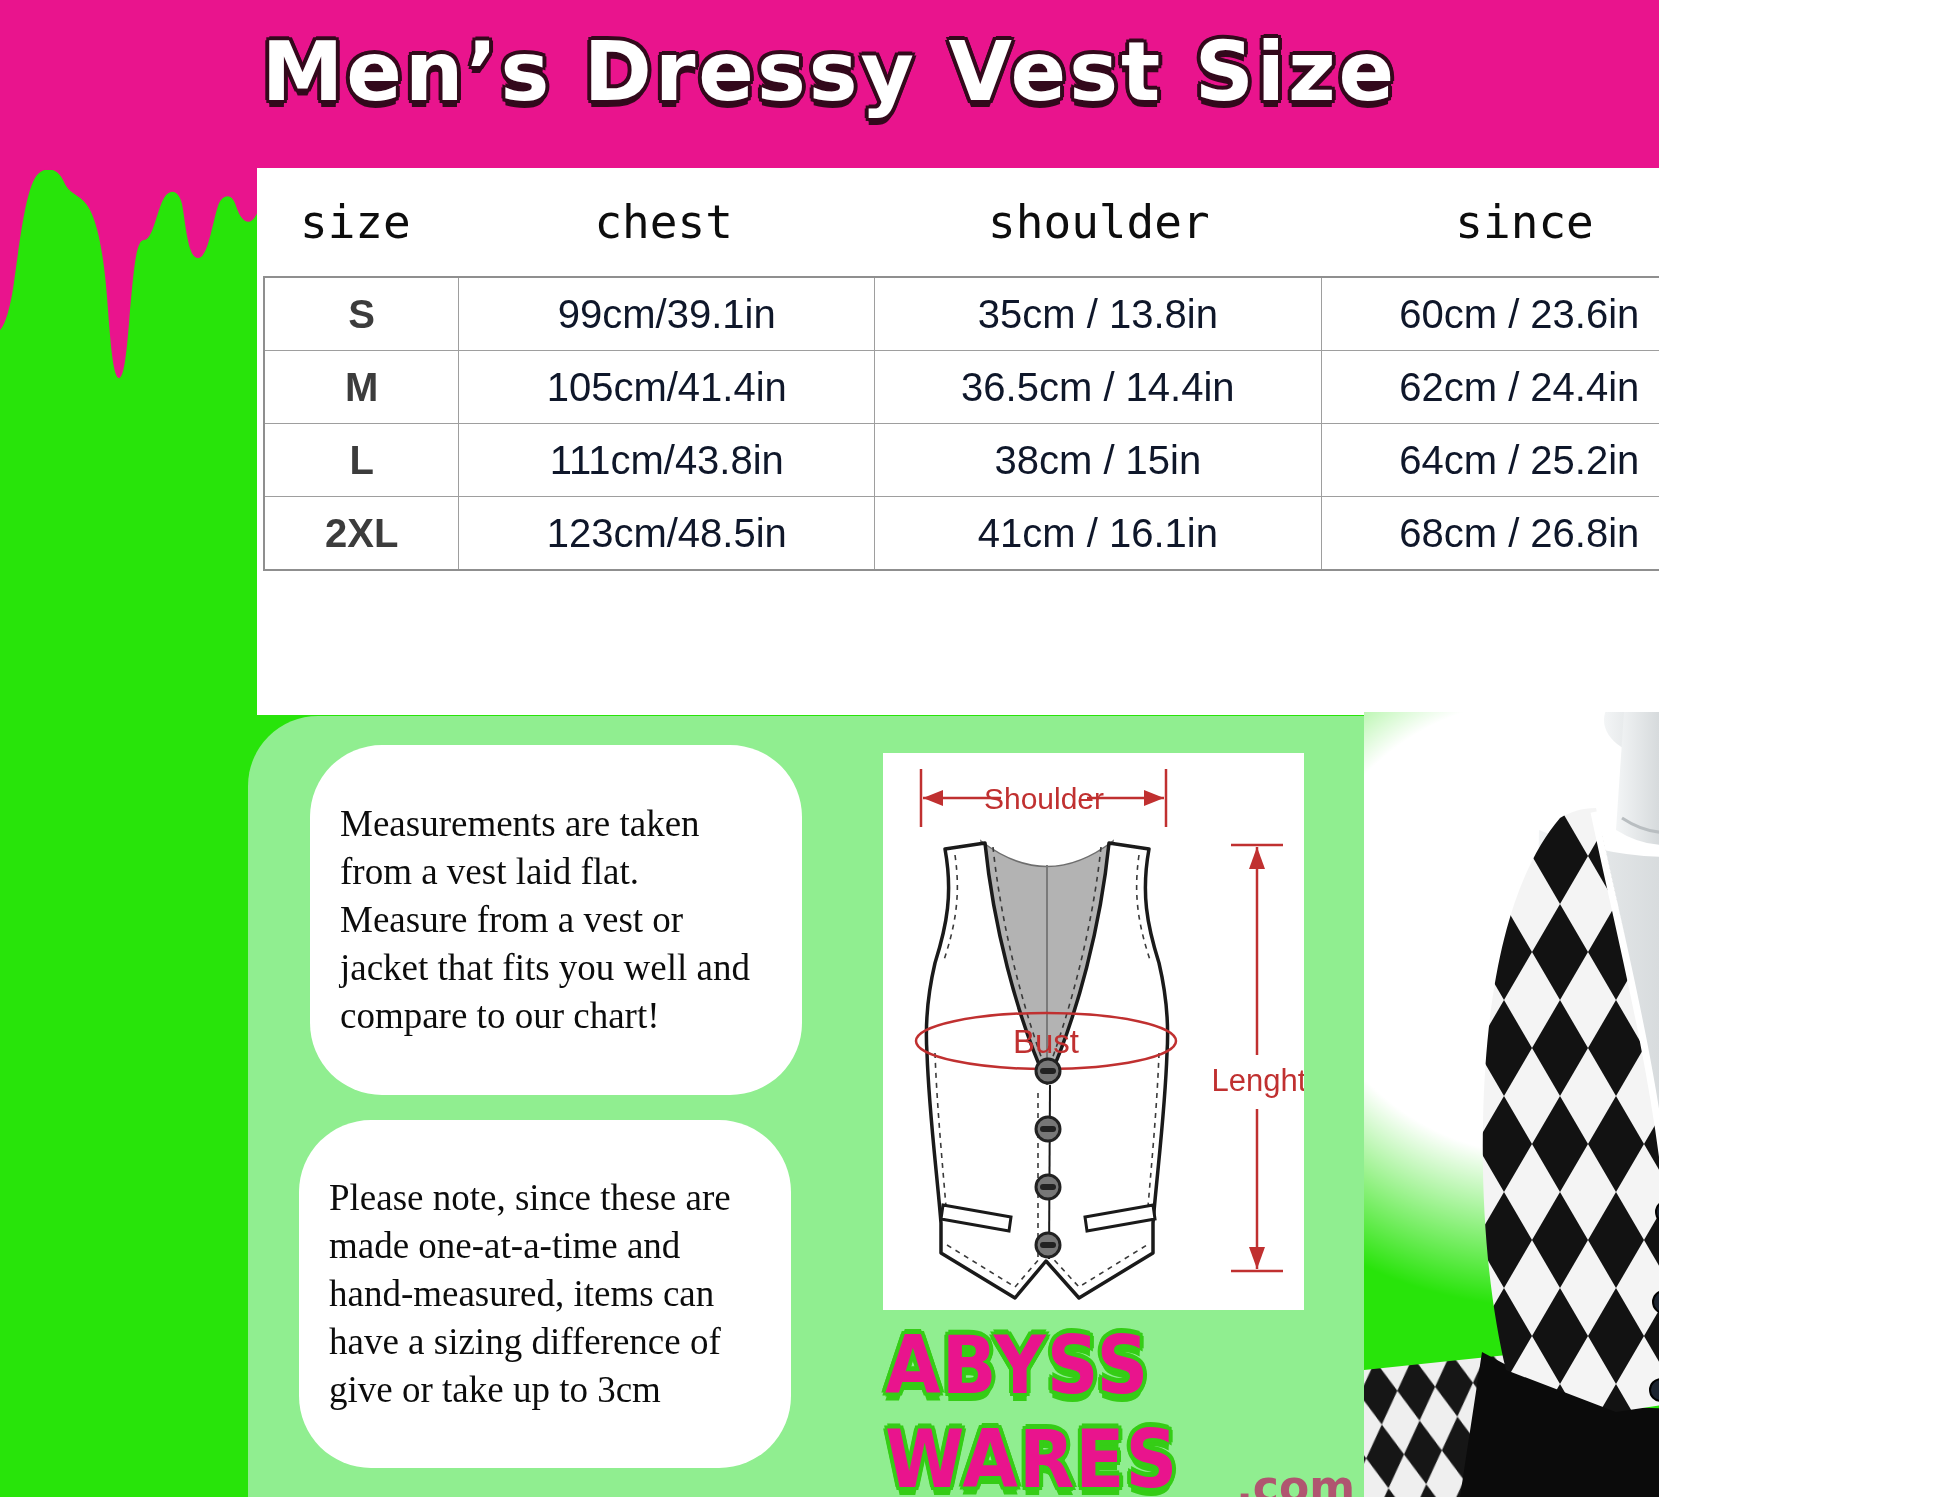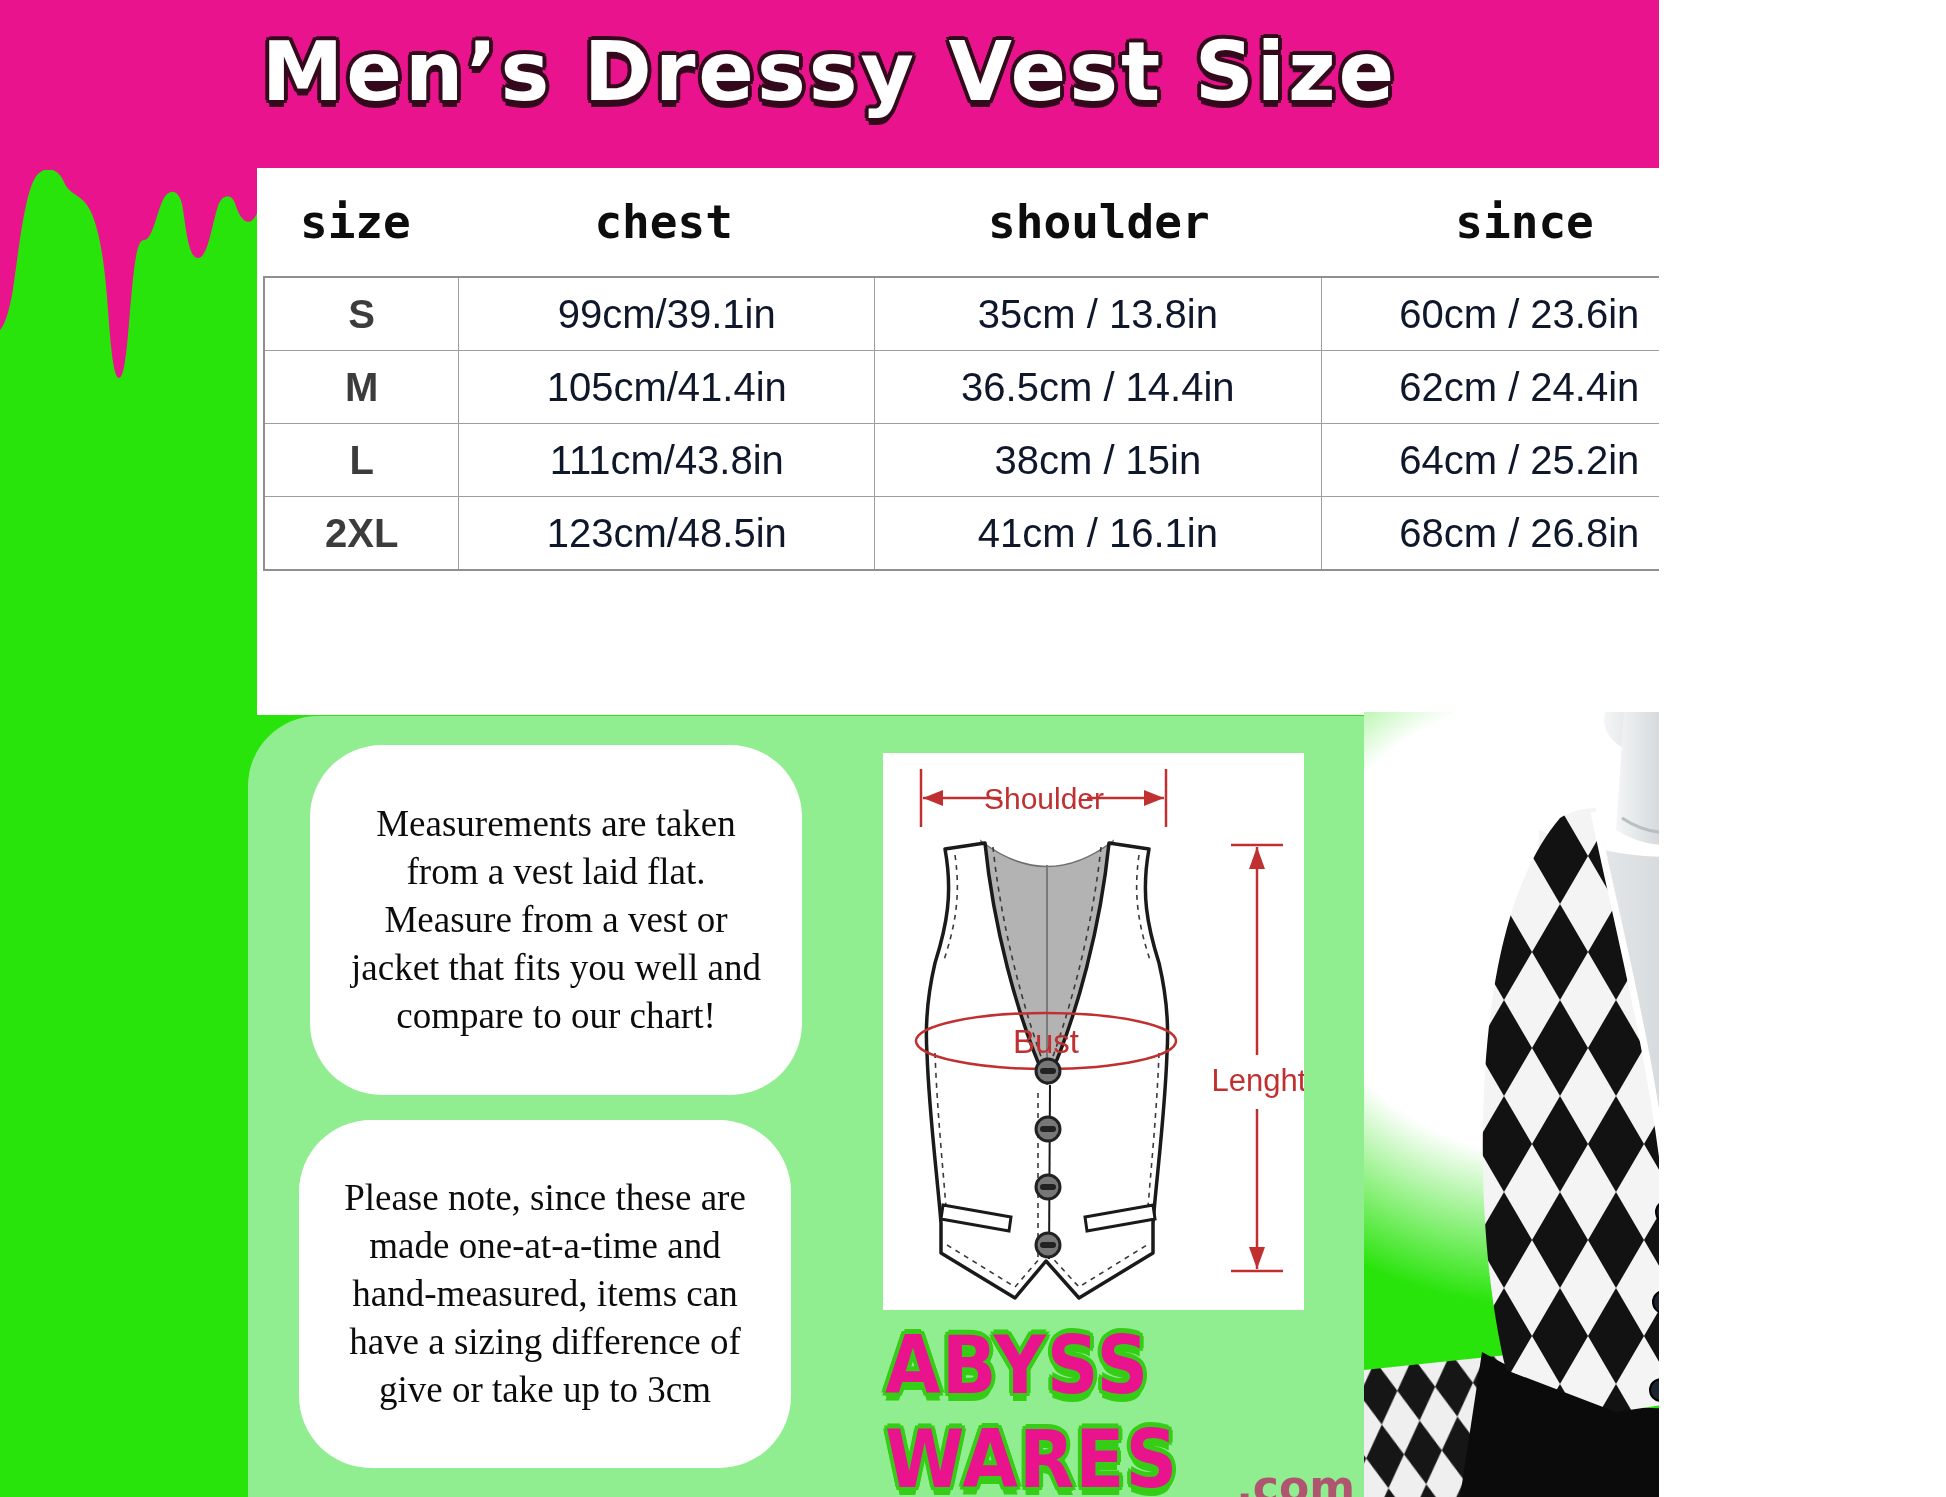--- a/index.html
+++ b/index.html
@@ -20,21 +20,21 @@
       3px 3px 0 #33091c, -3px 3px 0 #33091c, 3px -3px 0 #33091c, -3px -3px 0 #33091c,
       0 7px 0 #33091c;
   }
   
   .table-panel{
     position:absolute; left:257px; top:168px; width:1468px; height:547px;
     background:#ffffff; z-index:3; box-sizing:border-box;
   }
   .thead-row{display:flex; height:108px; align-items:center;}
   .thead-row .hc{
-    font-family:"DejaVu Sans Mono", monospace; font-weight:700;
+    font-family:"DejaVu Sans Mono", monospace; font-weight:400;
     font-size:46px; color:#0d0d0d; text-align:center;
   }
   .hc.c1{width:13.4%;} .hc.c2{width:28.6%;} .hc.c3{width:30.7%;} .hc.c4{width:27.3%;}
   table.size-grid{
     width:1456px; margin:0 6px; border-collapse:collapse; table-layout:fixed;
     border:2px solid #8f8f8f;
   }
   table.size-grid td{
     border:1px solid #9e9e9e; height:70px; text-align:center; vertical-align:middle;
     font-size:40px; color:#0f172a; font-family:"Liberation Sans", sans-serif;
@@ -42,21 +42,21 @@
   table.size-grid td.sz{font-weight:700; color:#3c3c3c;}
   
   .light-panel{
     position:absolute; left:248px; top:716px; width:1484px; height:781px;
     background:#90EE90; border-radius:70px 0 0 0; z-index:2;
   }
   
   .bubble{
     position:absolute; z-index:4; background:#ffffff; border-radius:72px;
     display:flex; align-items:center; justify-content:center;
-    text-align:center; box-sizing:border-box; padding:24px 30px;
+    text-align:left; box-sizing:border-box; padding:24px 30px;
     font-family:cursive; font-size:37px; line-height:1.3; color:#0c0c0c;
   }
   .bubble1{left:310px; top:745px; width:492px; height:350px;}
   .bubble2{left:299px; top:1120px; width:492px; height:348px;}
   
   .diagram-box{
     position:absolute; left:883px; top:753px; width:421px; height:557px; z-index:4;
     background:#ffffff;
   }
   

